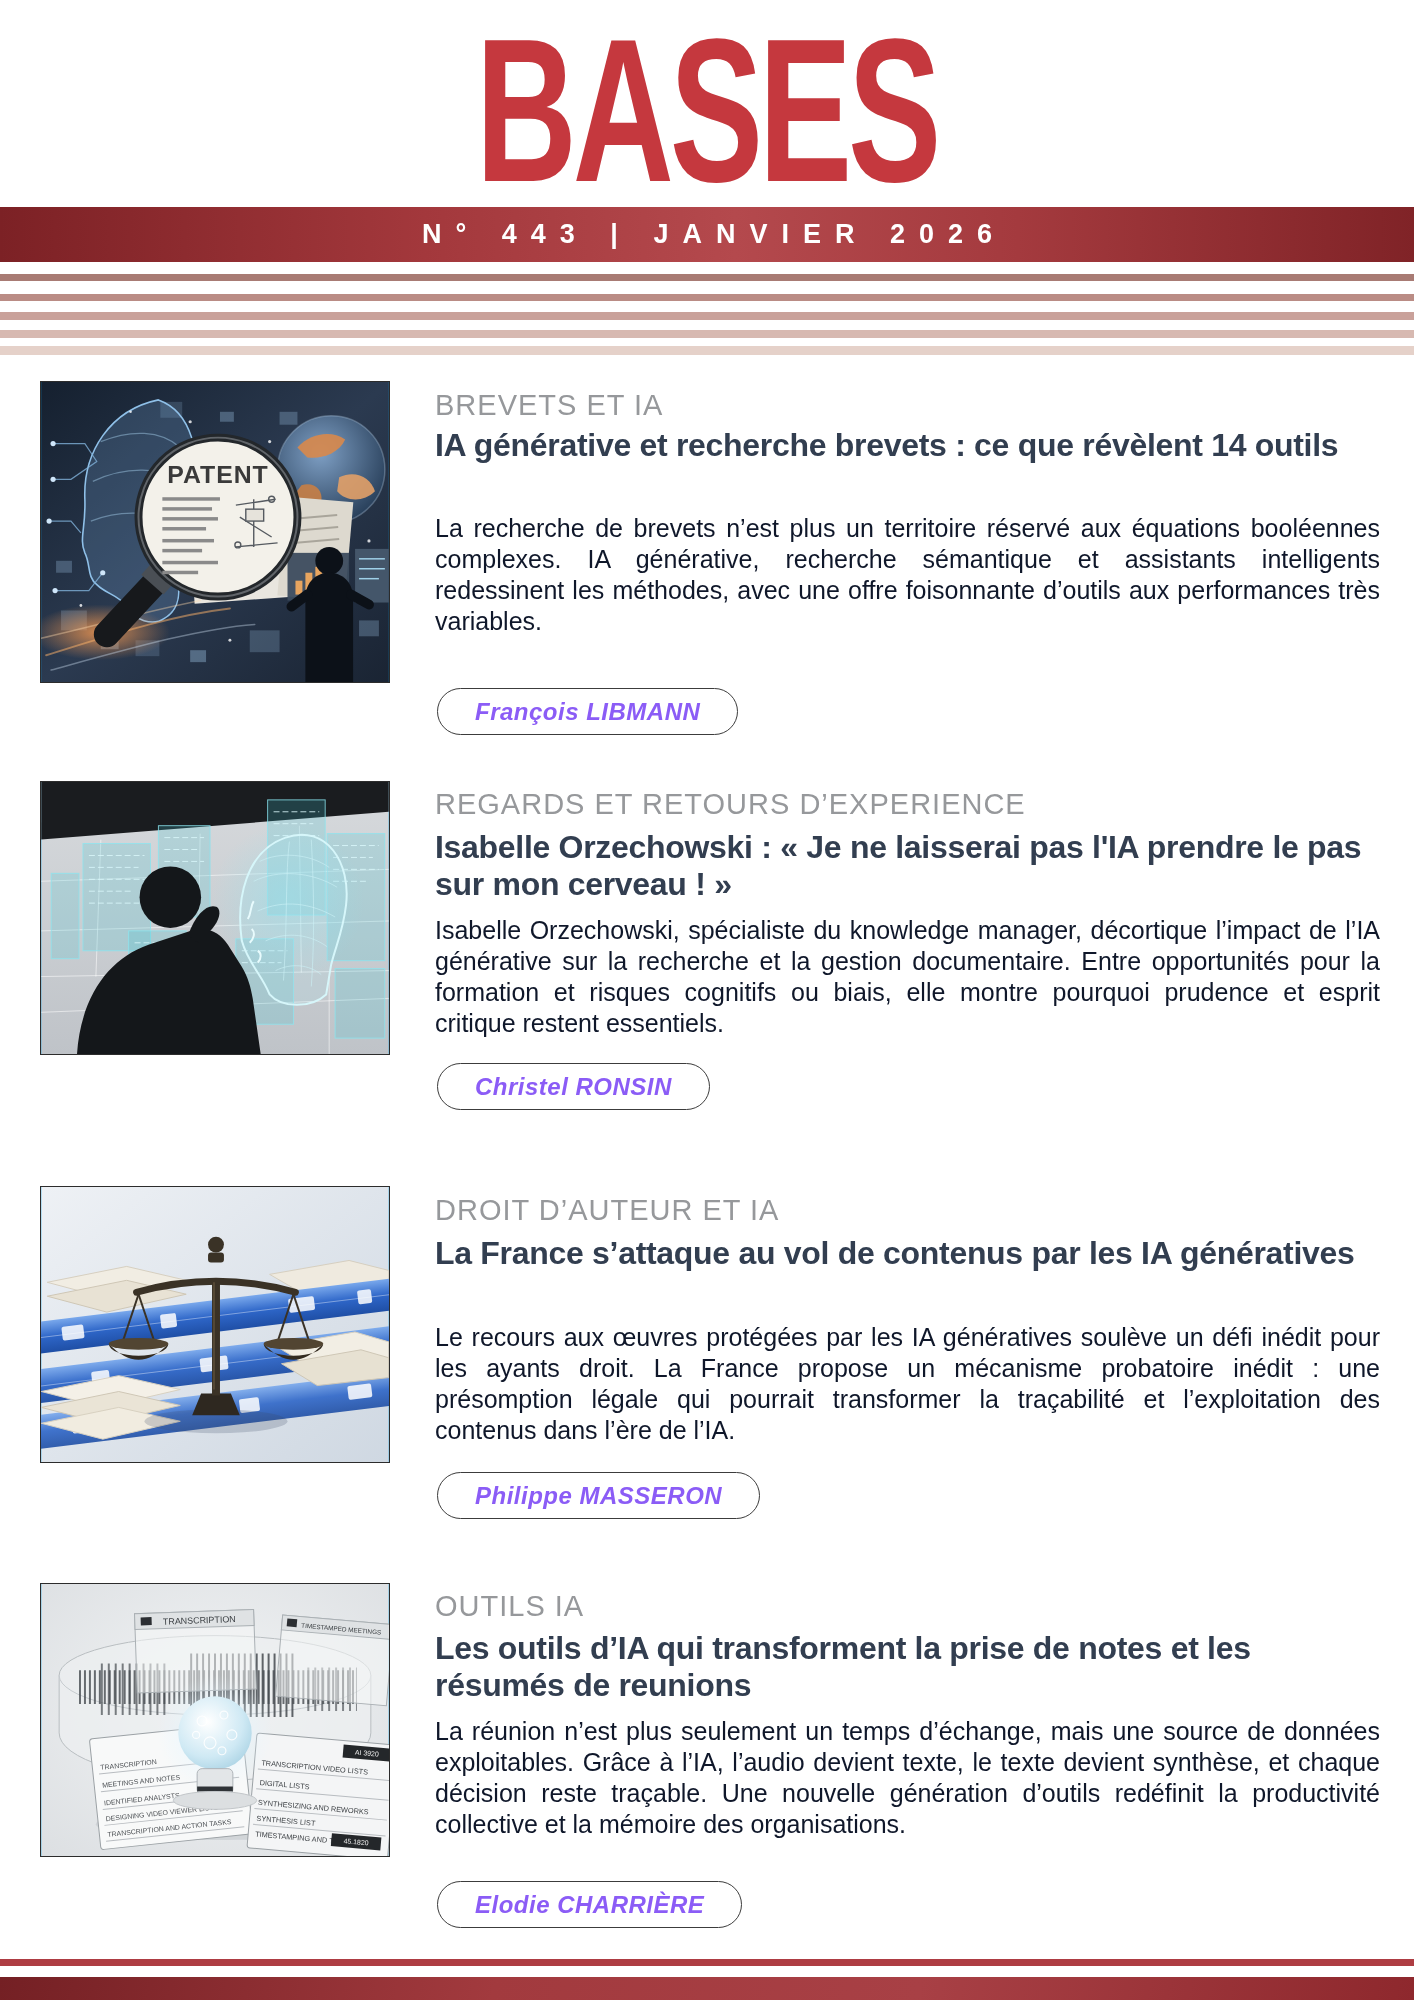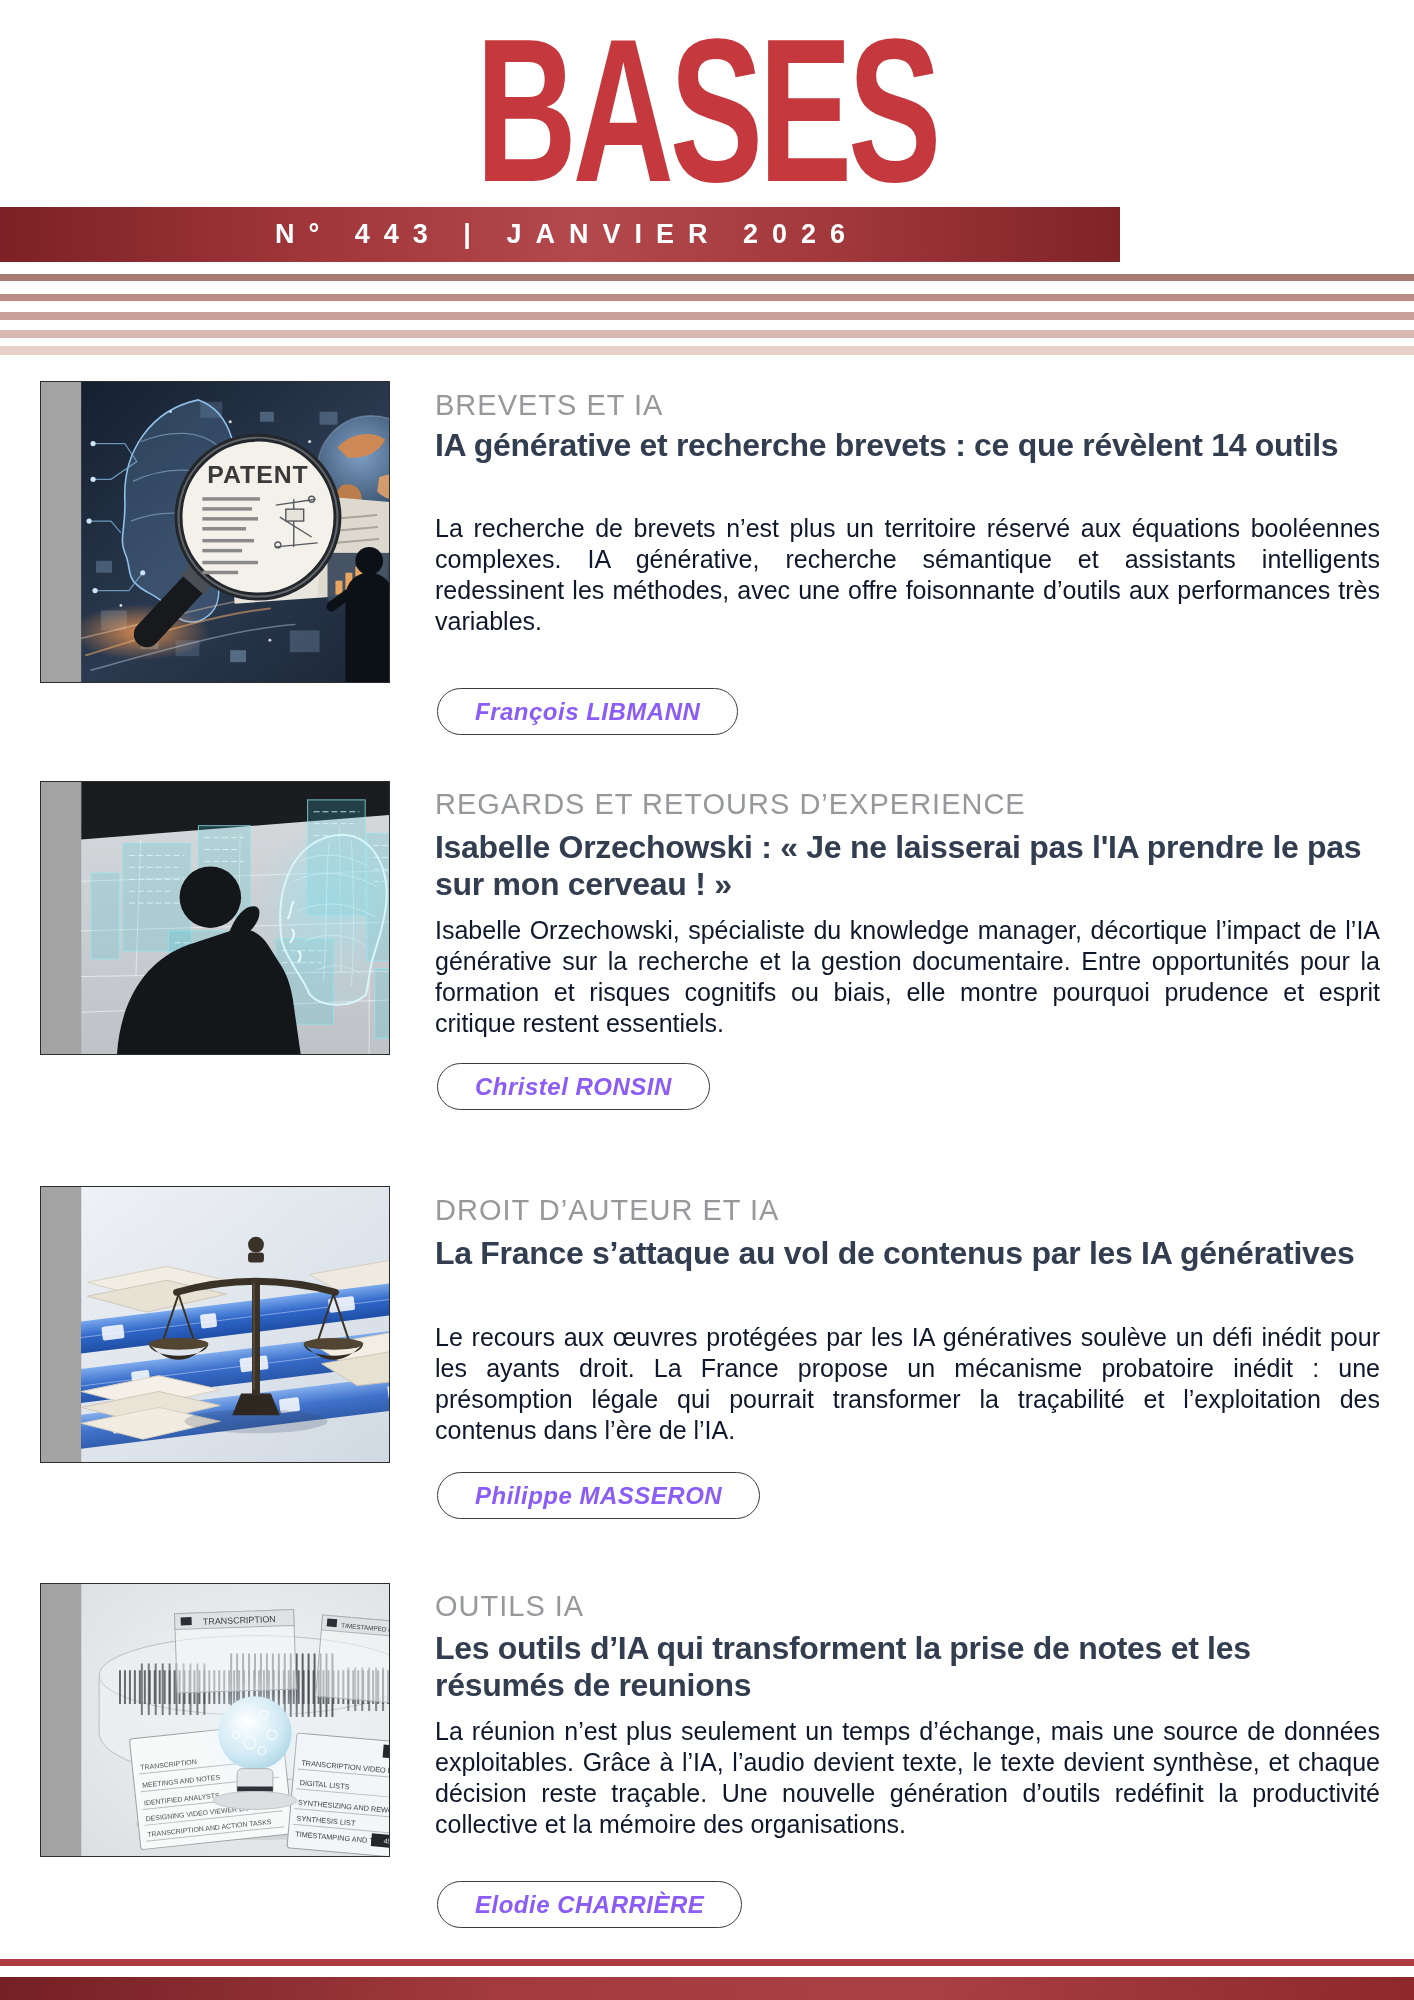--- a/index.html
+++ b/index.html
@@ -4,36 +4,36 @@
 <style>
   html,body{margin:0;padding:0;background:#ffffff;}
   .page{position:relative;width:1414px;height:2000px;background:#ffffff;overflow:hidden;
         font-family:"Liberation Sans","DejaVu Sans",sans-serif;}
 
   
   .masthead{position:absolute;top:24px;left:0;width:1414px;height:180px;text-align:center;}
   .masthead .word{display:inline-block;font-size:200px;line-height:170px;font-weight:bold;
         color:#c5383e;letter-spacing:-6px;transform:scale(0.70,1.02);transform-origin:center top;}
 
-  .issue-banner{position:absolute;top:207px;left:0;width:1120px;height:55px;
+  .issue-banner{position:absolute;top:207px;left:0;width:1414px;height:55px;
         background:linear-gradient(90deg,#7c2125 0%,#a3383c 30%,#b4494d 52%,#a43a3e 72%,#802327 100%);
         display:flex;align-items:center;justify-content:center;}
   .issue-banner span{color:#ffffff;font-size:27px;font-weight:bold;letter-spacing:14px;text-indent:14px;}
 
   .stripe{position:absolute;left:0;width:1414px;}
   .s1{top:274px;height:7px;background:#a87b74;}
   .s2{top:294px;height:7px;background:#ba8c85;}
   .s3{top:312px;height:8px;background:#c9a19a;}
   .s4{top:330px;height:8px;background:#d7b9b1;}
   .s5{top:346px;height:9px;background:#e5d1c9;}
 
   
   .article{position:absolute;left:0;width:1414px;}
   .thumb{position:absolute;left:40px;top:0;width:350px;border:1px solid #2c2c2c;box-sizing:border-box;
-         overflow:hidden;background:#a3a3a3;padding-left:40px;}
+         overflow:hidden;background:#0ea5e9;}
   .thumb svg{display:block;}
   .txt{position:absolute;left:435px;width:945px;}
   .category{position:absolute;left:0;font-size:29px;color:#96989b;letter-spacing:1px;}
   .title{position:absolute;left:0;width:945px;font-size:32px;line-height:37px;font-weight:bold;
          color:#323e50;letter-spacing:-0.3px;}
   .body{position:absolute;left:0;width:945px;font-size:25px;line-height:31px;color:#0f172a;
         text-align:justify;}
   .author-pill{position:absolute;display:inline-flex;align-items:center;height:47px;
         padding:0 37px;border:1.5px solid #3c3c3c;border-radius:26px;background:#ffffff;box-sizing:border-box;}
   .author-pill span{font-size:24px;font-weight:bold;font-style:italic;color:#8b5cf6;letter-spacing:0.5px;}

